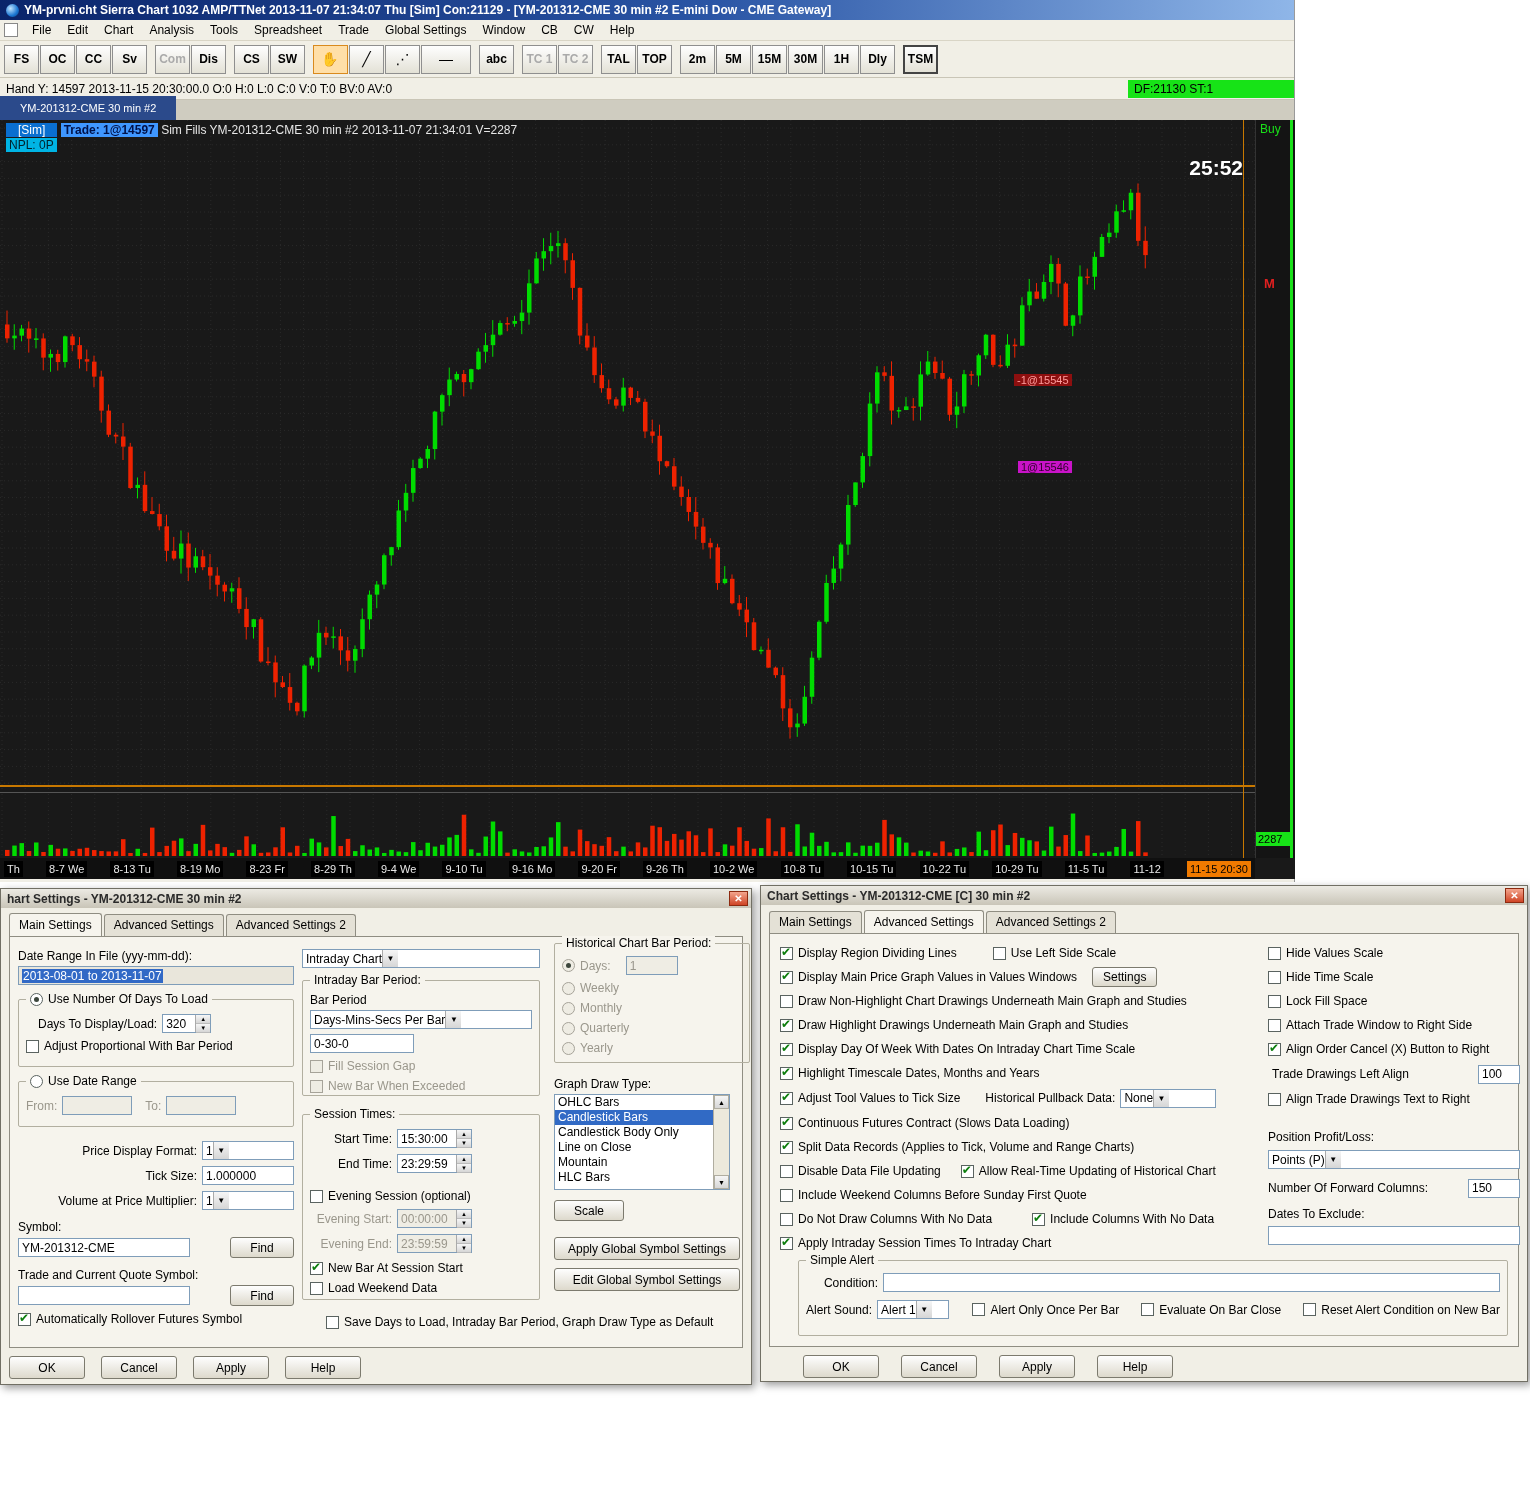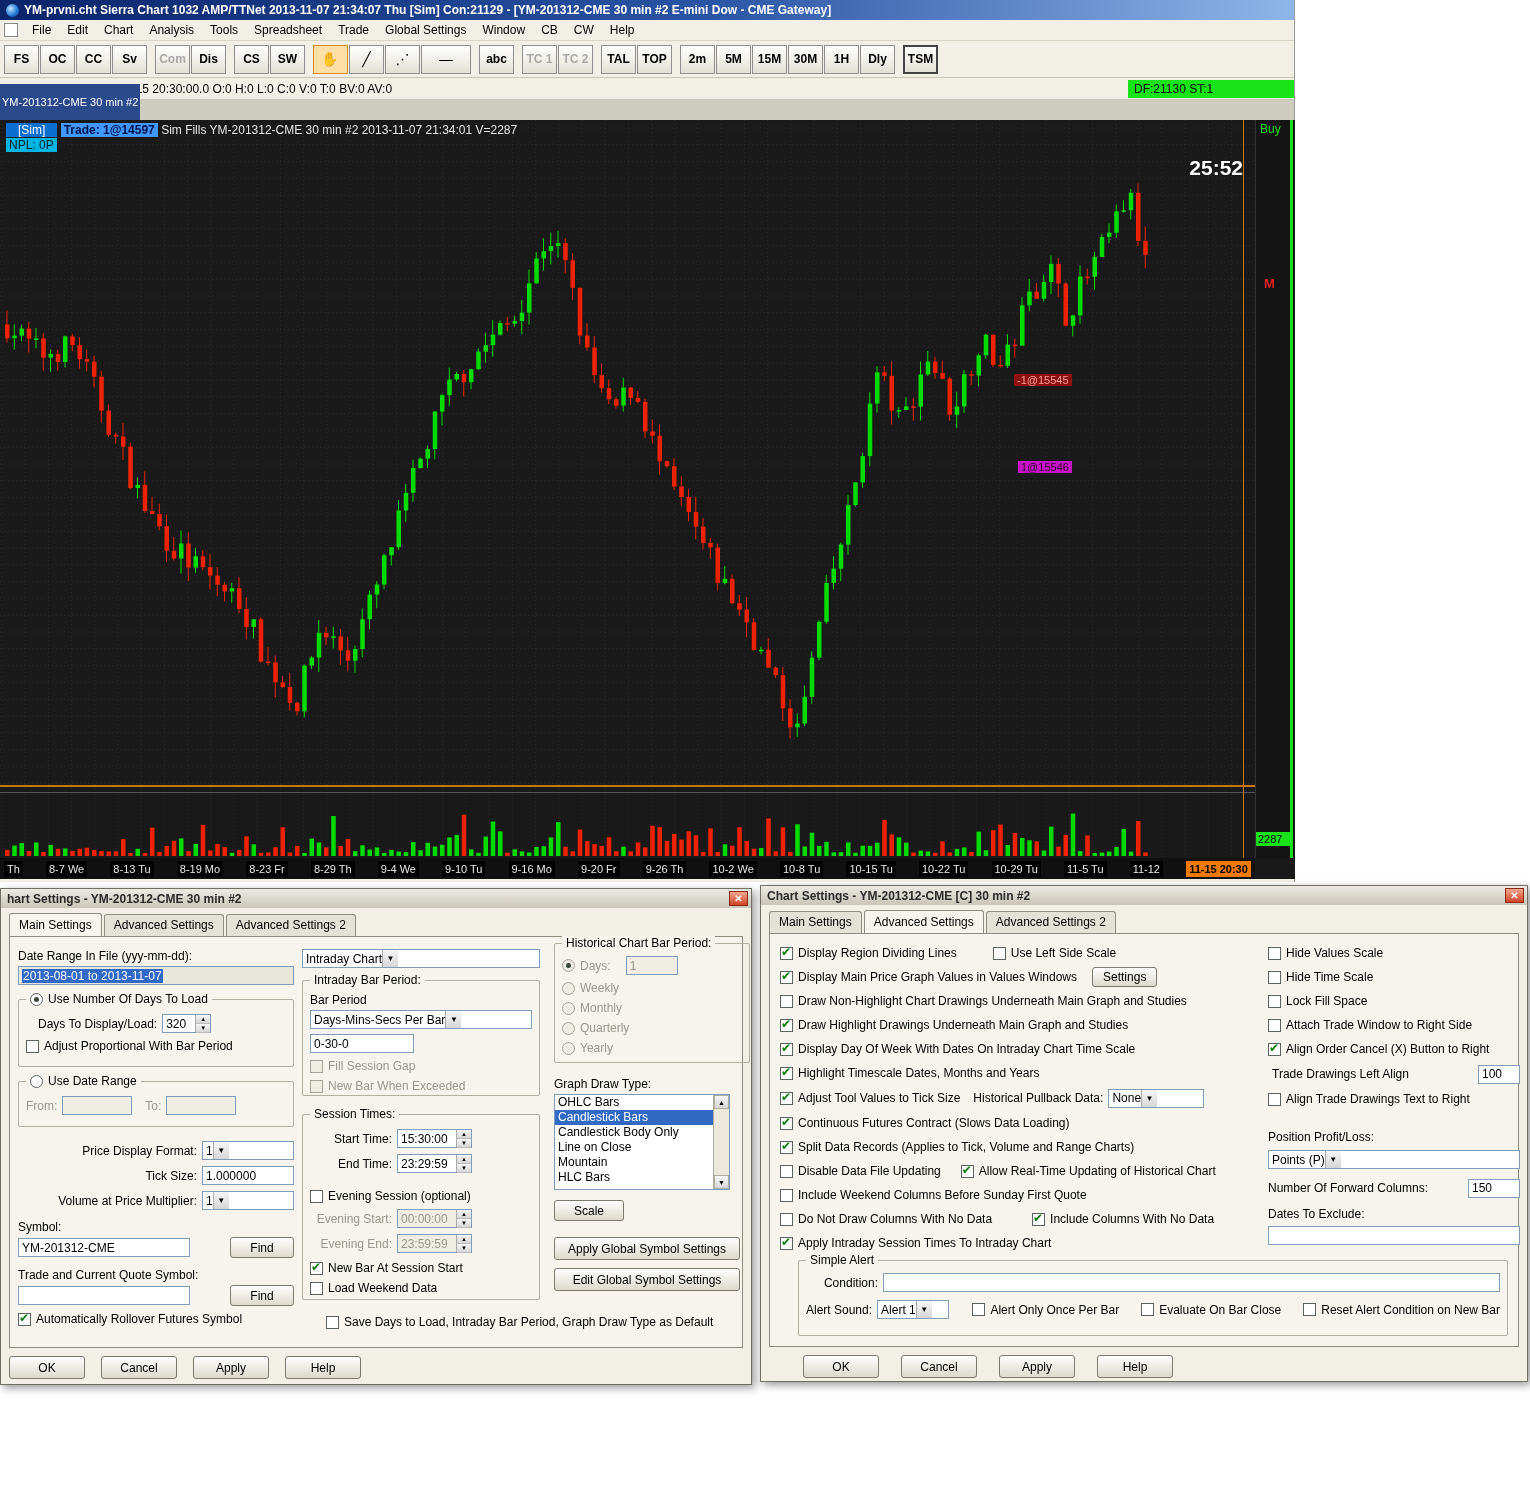--- a/index.html
+++ b/index.html
@@ -16,21 +16,21 @@
 .tb{min-width:35px;height:29px;border:1px solid #8f8f8f;background:linear-gradient(#fefefe,#e3e1d6);display:inline-flex;align-items:center;justify-content:center;font-weight:bold;font-size:12px;margin-right:1px}
 .tb .glyph{font-weight:normal;font-size:14px}
 .tb.disabled{color:#aaa}
 .tb.active{background:#ffdfa8;border-color:#d98a1e}
 .tb.pressed{border:2px solid #444}
 .tb.gap{margin-left:7px}
 .tb.wide{min-width:50px}
 .statusbar{height:22px;background:#f1efe6;display:flex;align-items:center;padding-left:6px;border-bottom:1px solid #c9c5b6;white-space:nowrap}
 .df-badge{margin-left:auto;width:166px;height:18px;background:#17e317;color:#000;display:flex;align-items:center;padding-left:6px;font-size:12px}
 .tabstrip{height:20px;background:#cfccc0;display:flex;align-items:flex-end}
-.chart-tab{background:#2b4a8b;color:#fff;font-size:11px;padding:3px 2px;height:36px;display:flex;align-items:center}
+.chart-tab{background:#2b4a8b;color:#fff;font-size:11px;padding:3px 20px;height:24px;display:flex;align-items:center}
 
 
 .chart-region{position:relative;width:1295px;height:759px;background:#191919;overflow:hidden}
 .plot-area{position:absolute;left:0;top:0;width:1255px;height:759px}
 #price-svg{position:absolute;left:0;top:0}
 #vol-svg{position:absolute;left:0;top:674px}
 .vol-divider{position:absolute;left:0;top:672px;width:1255px;height:1px;background:#555}
 .chart-header{position:absolute;left:6px;top:3px;font-size:12px;color:#e6e6e6;z-index:5;white-space:nowrap}
 .chip-sim{background:#0a6fd0;color:#fff;padding:0 12px}
 .chip-trade{background:#3f97ff;color:#00124a;padding:0 3px;font-weight:bold}
@@ -40,21 +40,21 @@
 .order-sell{left:1014px;top:254px;background:#8d0f0f;color:#ff9d9d}
 .order-buy{left:1018px;top:341px;background:#c913c9;color:#32002e}
 .cursor-vline{position:absolute;left:1243px;top:0;width:1px;height:738px;background:#c87800;z-index:4}
 .scale-col{position:absolute;right:0;top:0;width:40px;height:738px;background:#141414;border-left:1px solid #333;z-index:6}
 .scale-col::after{content:"";position:absolute;right:2px;top:0;width:3px;height:100%;background:#19e019}
 .buy-lbl{position:absolute;left:4px;top:2px;color:#19e019;font-size:12px}
 .m-lbl{position:absolute;left:8px;top:156px;color:#e02020;font-weight:bold;font-size:13px}
 .vol-badge{position:absolute;left:0;top:712px;width:34px;background:#17e317;color:#000;font-size:11px;padding:1px 2px}
 .timeaxis{position:absolute;left:0;top:738px;width:1255px;height:21px;background:#101010;display:flex;align-items:center;justify-content:space-between;padding:0 4px;z-index:6}
 .ta-label{color:#e8e8e8;font-size:11px;background:#000;padding:2px 3px;white-space:nowrap}
-.ta-label.hl{background:#f07a00;color:#000;font-weight:bold}
+.ta-label.hl{background:#f07a00;color:#000;font-weight:normal}
 
 
 .dlg{position:absolute;background:#f1efe6;border:1px solid #716f64;box-shadow:3px 3px 8px rgba(0,0,0,.4)}
 .dlg-title{height:19px;background:linear-gradient(#eceae3,#c9c5b8);display:flex;align-items:center;padding:0 3px 0 6px;font-weight:bold;font-size:12px;color:#2a2a2a}
 .dlg-close{margin-left:auto;width:19px;height:15px;background:linear-gradient(#f3a58d,#cf4425);border:1px solid #8d2a10;color:#fff;font-size:10px;line-height:13px;text-align:center;font-weight:bold}
 .tabs{display:flex;padding:5px 8px 0}
 .tab{border:1px solid #8f8d82;border-bottom:none;border-radius:3px 3px 0 0;background:#e4e1d6;padding:3px 9px 4px;margin-right:2px;position:relative;top:1px;font-size:12px}
 .tab.active{background:#f6f4ed;top:0;padding-top:4px;z-index:2}
 .page{position:relative;margin:0 8px;border:1px solid #8f8d82;background:#f6f4ed}
 .grp{position:relative;border:1px solid #b2afa0;border-radius:2px;padding:12px 7px 6px}
@@ -1185,21 +1185,21 @@
           <span class="cb on"></span>
           <span class="lbl">Display Day Of Week With Dates On Intraday Chart Time Scale</span>
         </div>
       <div class="row" style="height:18px">
           <span class="cb on"></span>
           <span class="lbl">Highlight Timescale Dates, Months and Years</span>
         </div>
       <div class="row" style="height:20px">
         <span class="cb on"></span>
           <span class="lbl">Adjust Tool Values to Tick Size</span>
-        <span class="lbl" style="margin-left:8px">Historical Pullback Data:</span>
+        <span class="lbl" style="margin-left:20px">Historical Pullback Data:</span>
         <span class="dd" style="width:96px">
             <span>None</span>
             <span class="arrow">▼</span>
           </span>
       </div>
       <div class="row" style="height:18px">
           <span class="cb on"></span>
           <span class="lbl">Continuous Futures Contract (Slows Data Loading)</span>
         </div>
       <div class="row" style="height:18px">

